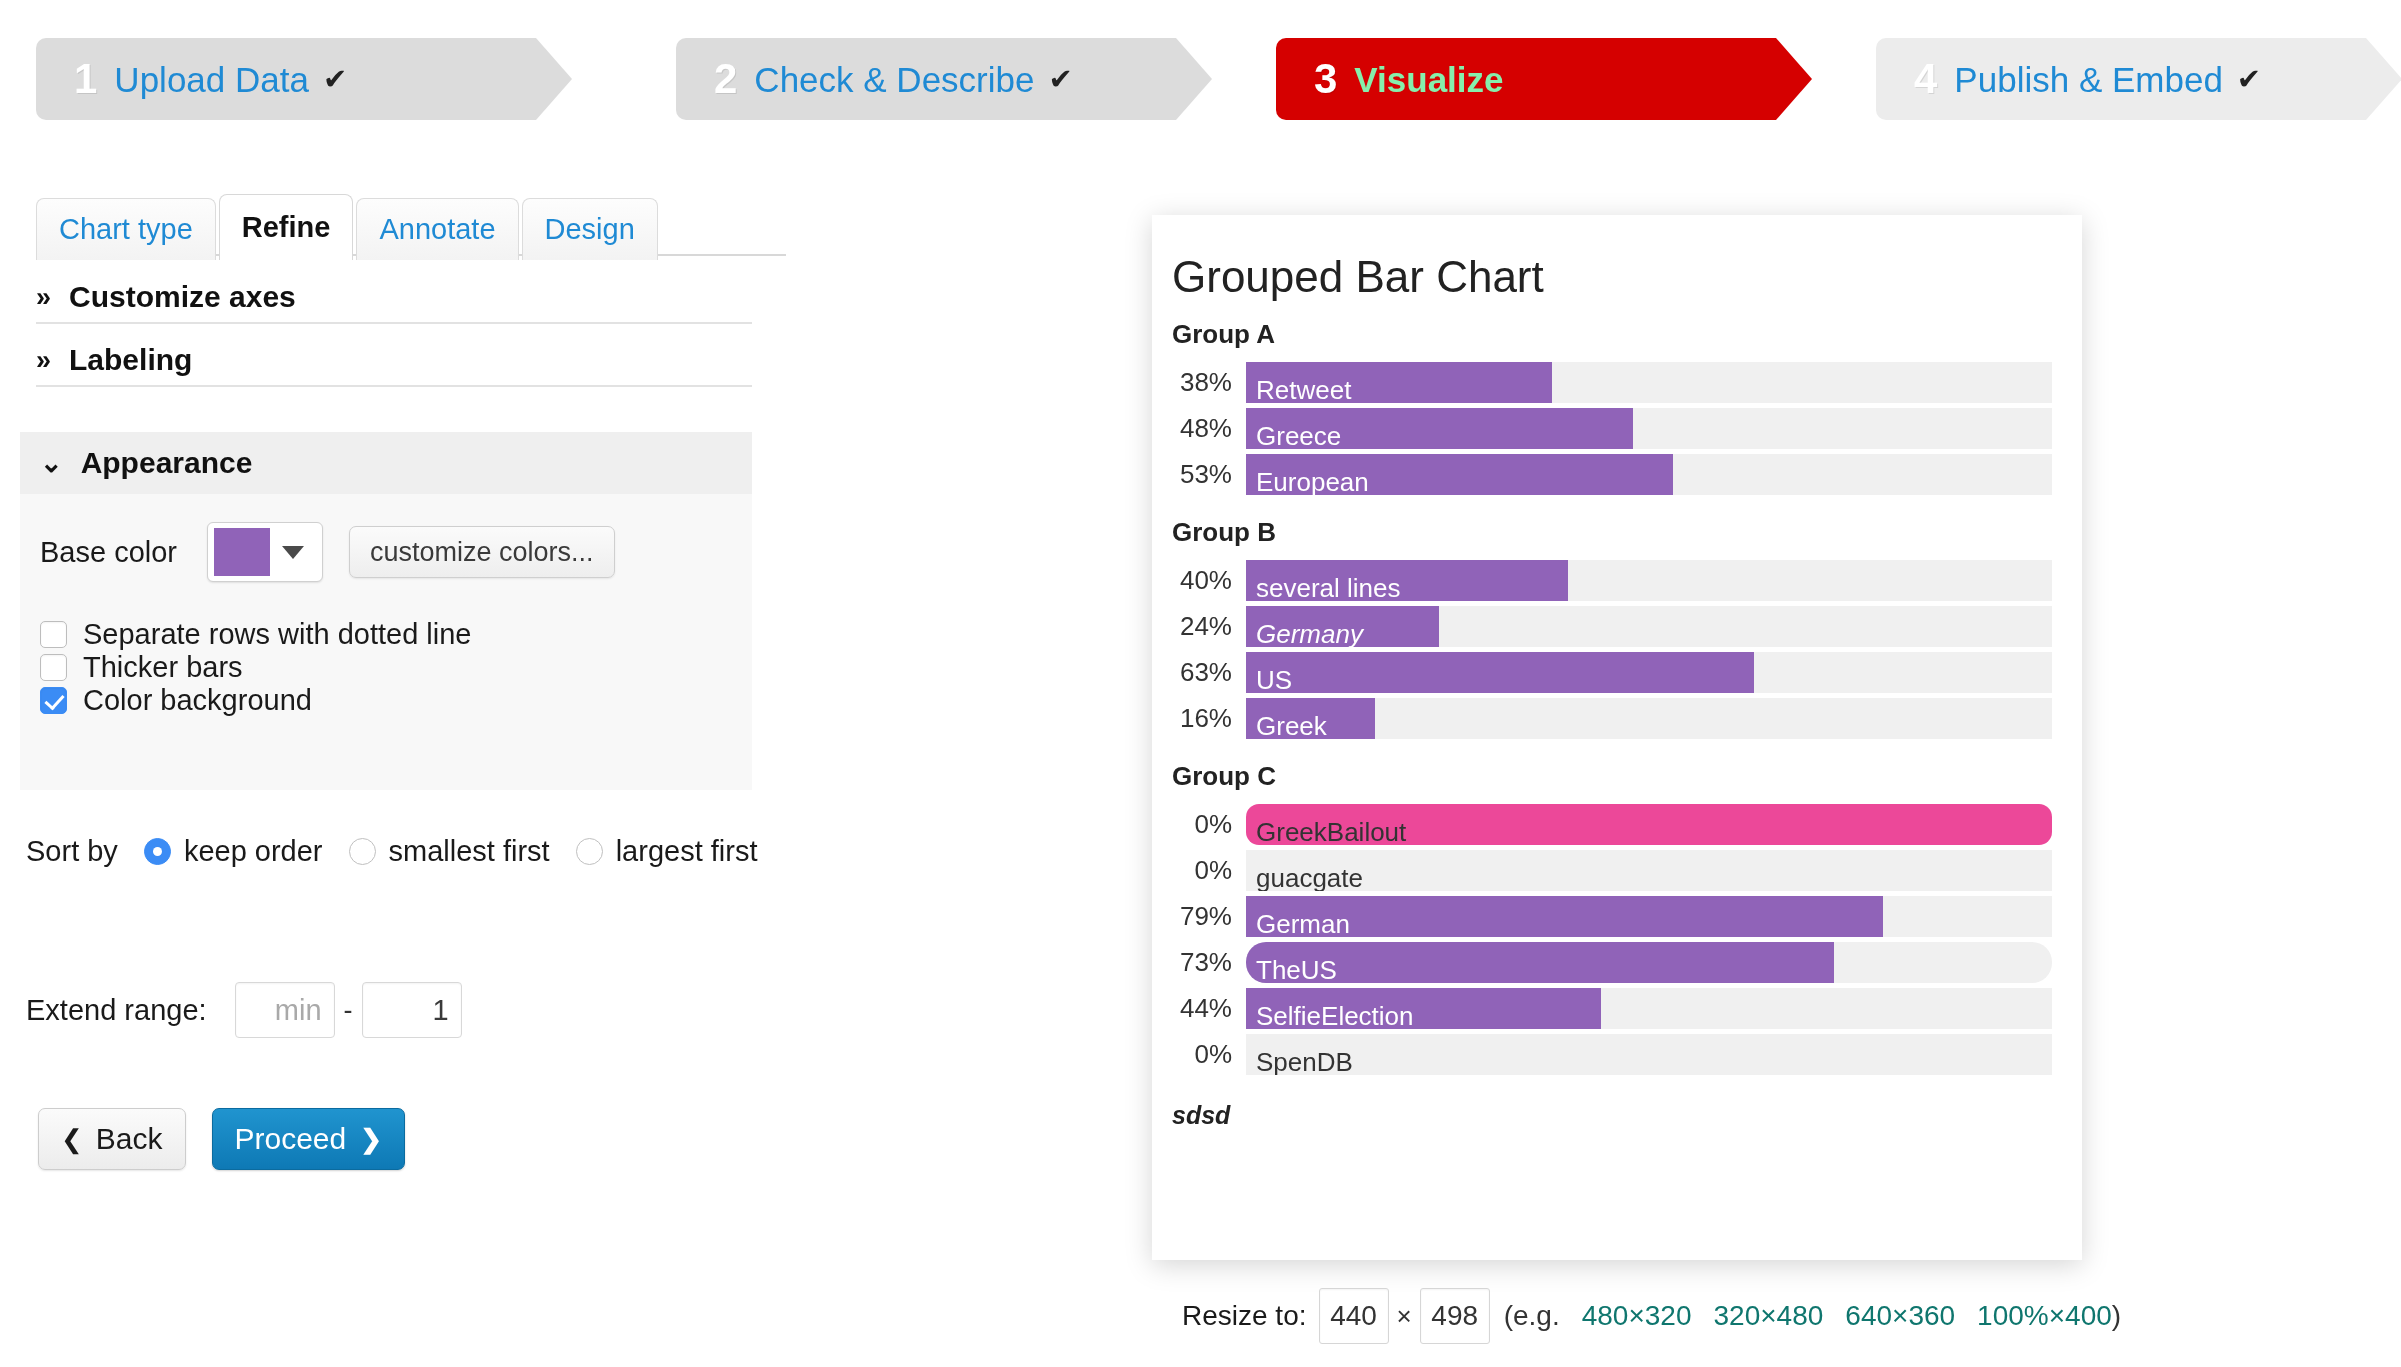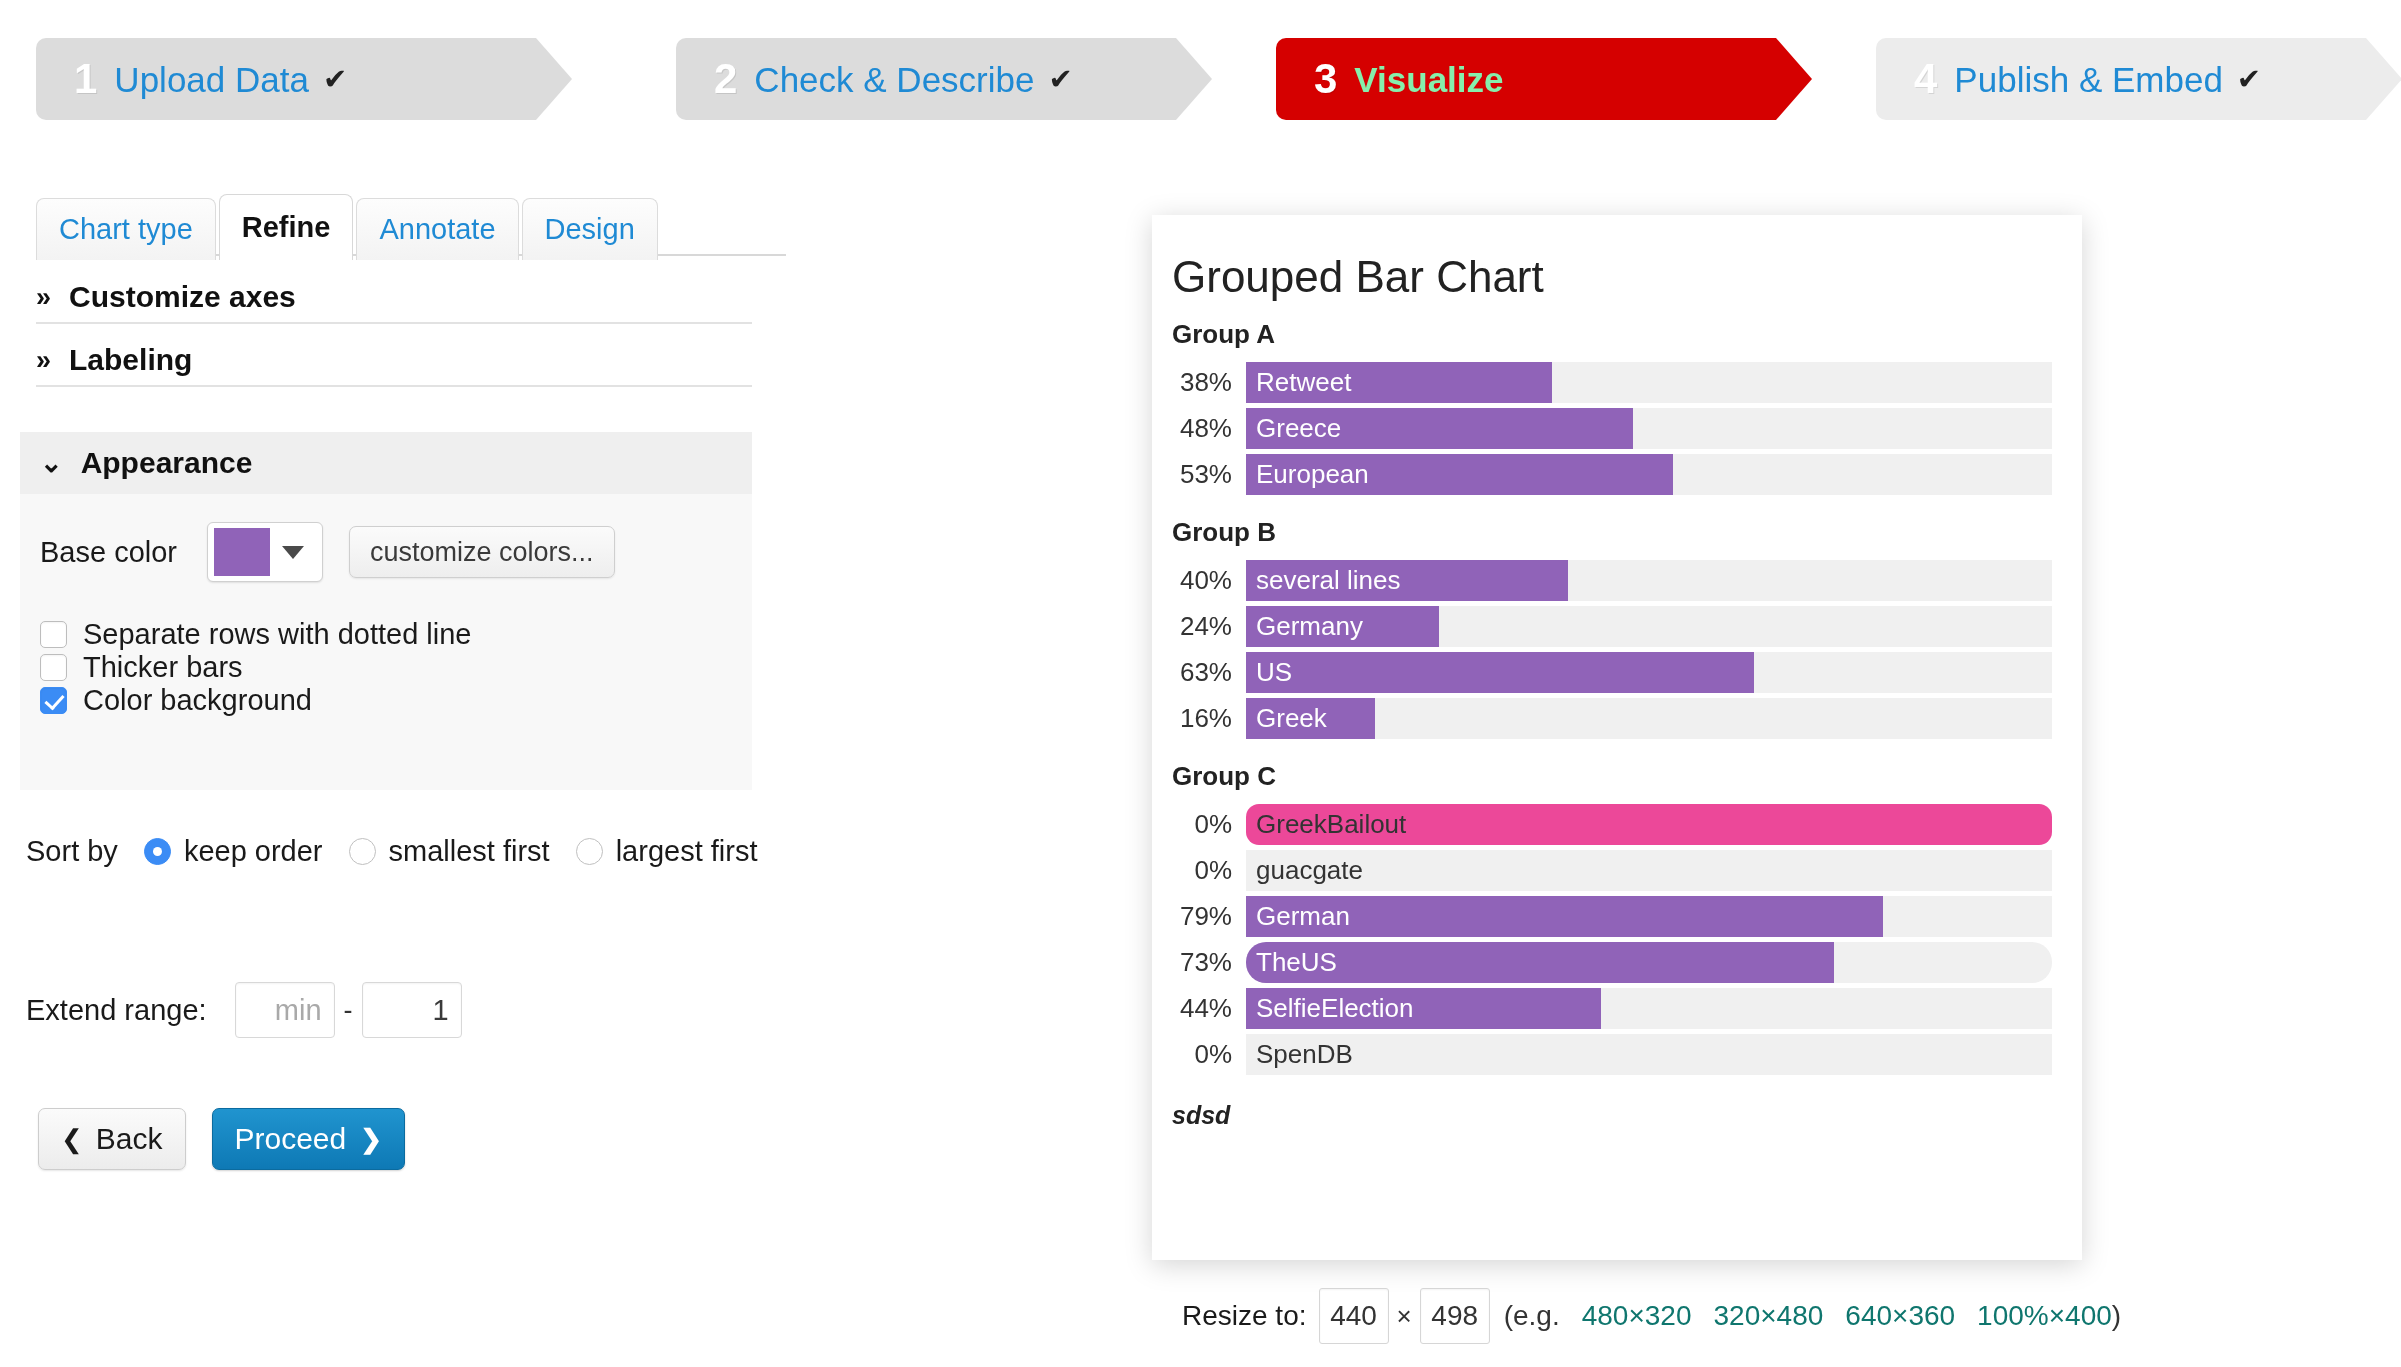--- a/index.html
+++ b/index.html
@@ -214,21 +214,21 @@
   .bar-val {
     width: 74px; flex: none; text-align: right;
     font-size: 26px; color: #333; padding-right: 14px;
   }
   .bar-track {
     position: relative; flex: 1 1 auto; height: 41px;
     background: #f0f0f0; overflow: hidden;
   }
   .bar-fill { position: absolute; left: 0; top: 0; height: 100%; background: #9063b8; }
   .bar-text {
-    position: absolute; left: 10px; top: 0; height: 100%;
+    position: absolute; left: 10px; top: 8px; height: 100%;
     display: flex; align-items: center;
     font-size: 26px; color: #ffffff; white-space: nowrap;
   }
   .bar-text.dark { color: #333; }
   .chart-note {
     margin-top: 26px; font-size: 25px; color: #222;
     font-style: italic; font-weight: bold;
   }
 
   
@@ -391,21 +391,21 @@
           <div class="group-label">Group B</div>
           <div class="bar-row">
             <span class="bar-val">40%</span>
             <div class="bar-track" style="background: rgb(240, 240, 240);">
               <div class="bar-fill" style="width: 40%; background: rgb(144, 99, 184);"></div>
               <span class="bar-text">several lines</span>
             </div>
           </div>
           <div class="bar-row">
             <span class="bar-val">24%</span>
-            <div class="bar-track" style="background: rgb(240, 240, 240);">
+            <div class="bar-track" style="background: rgb(240, 240, 240); font-style: italic;">
               <div class="bar-fill" style="width: 24%; background: rgb(144, 99, 184);"></div>
               <span class="bar-text">Germany</span>
             </div>
           </div>
           <div class="bar-row">
             <span class="bar-val">63%</span>
             <div class="bar-track" style="background: rgb(240, 240, 240);">
               <div class="bar-fill" style="width: 63%; background: rgb(144, 99, 184);"></div>
               <span class="bar-text">US</span>
             </div>

